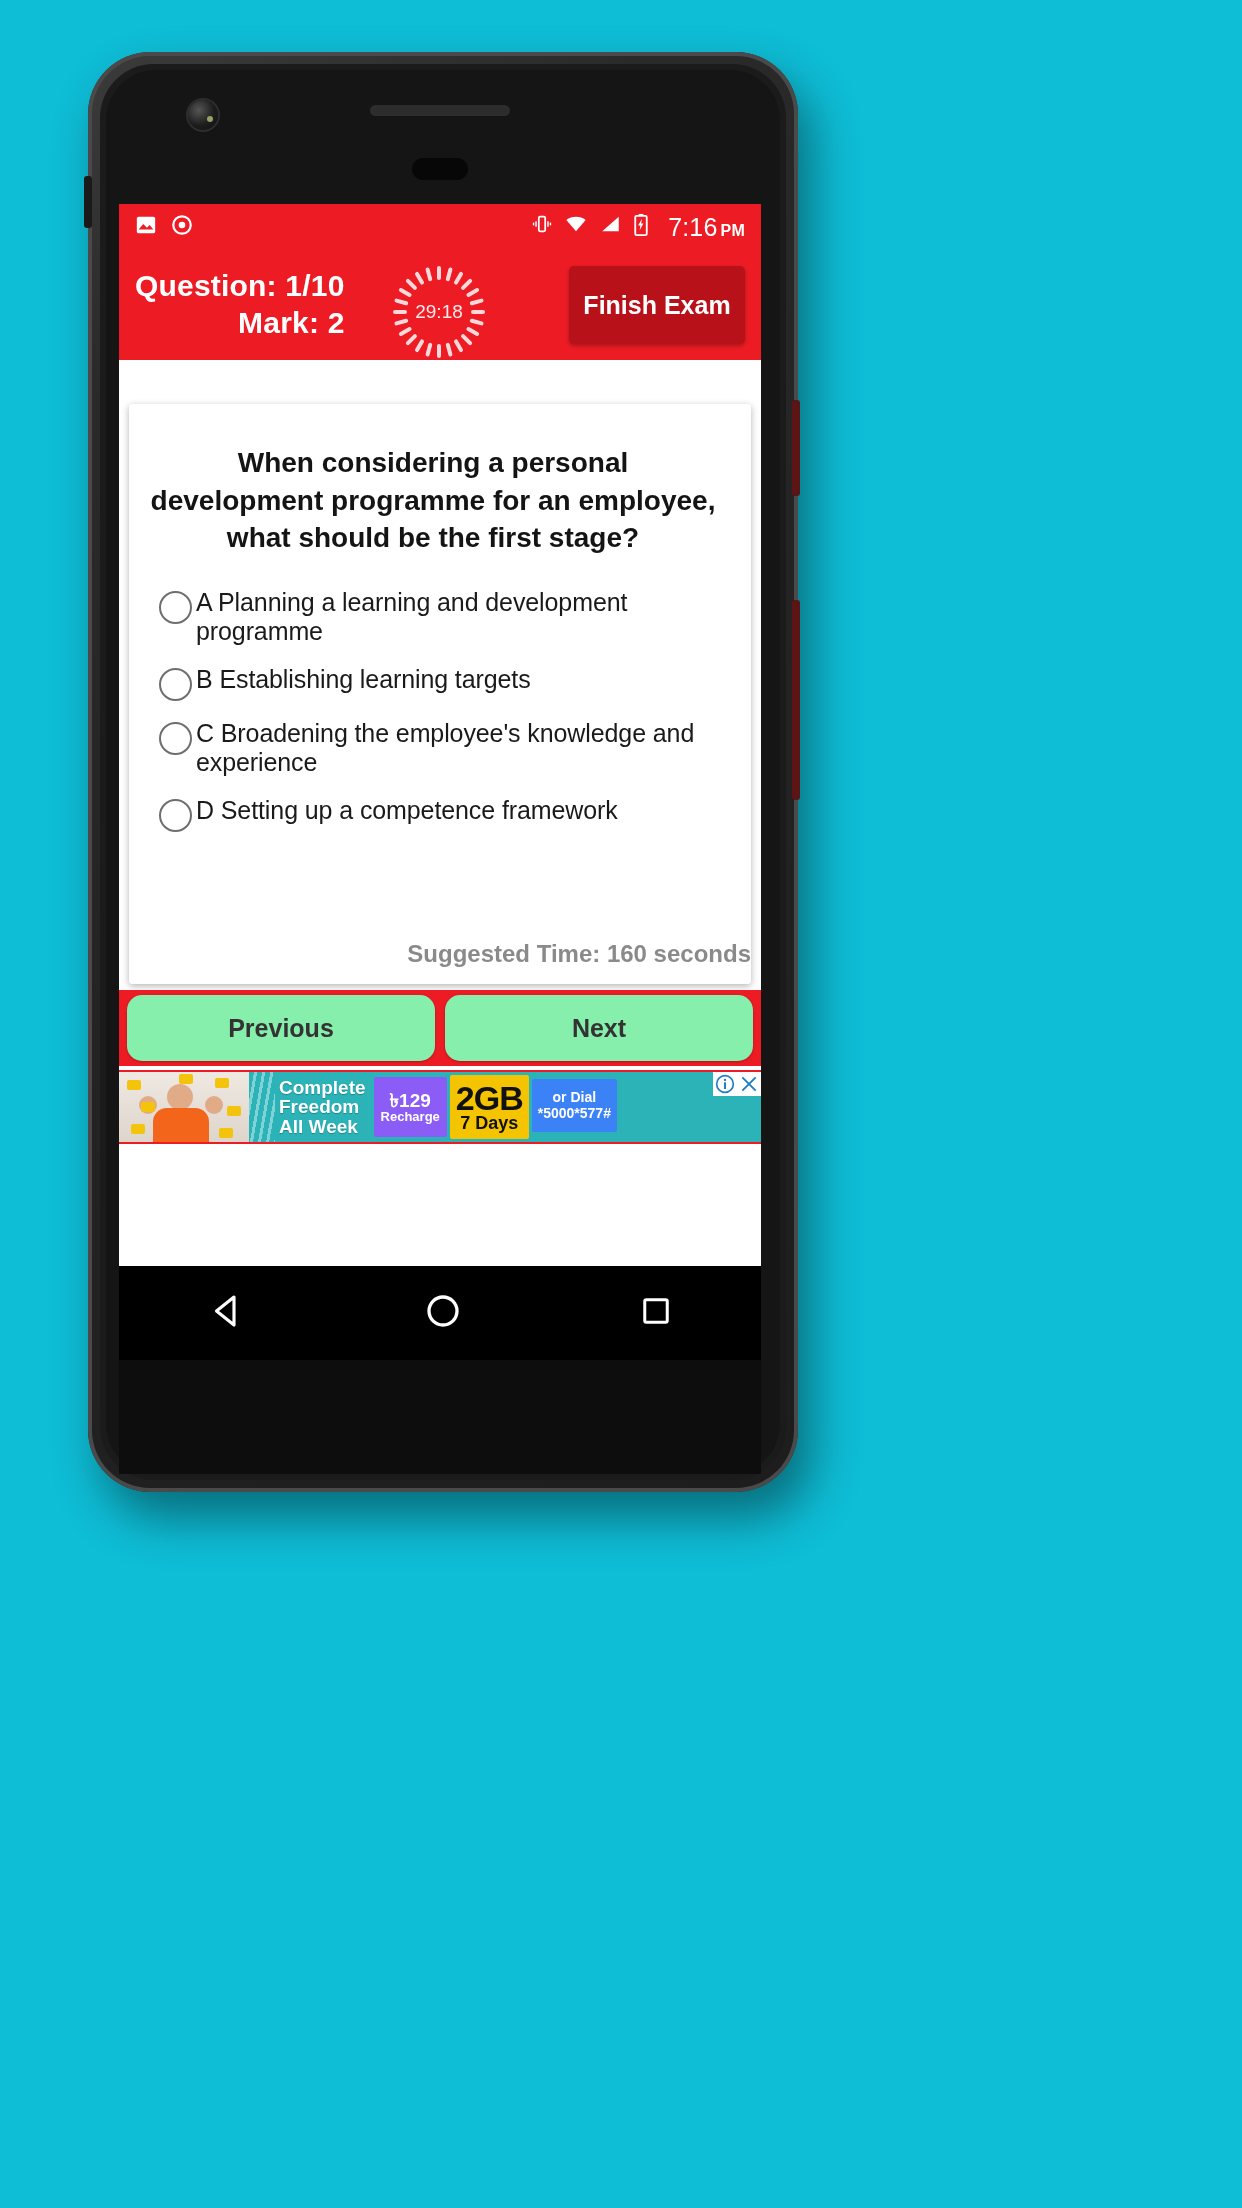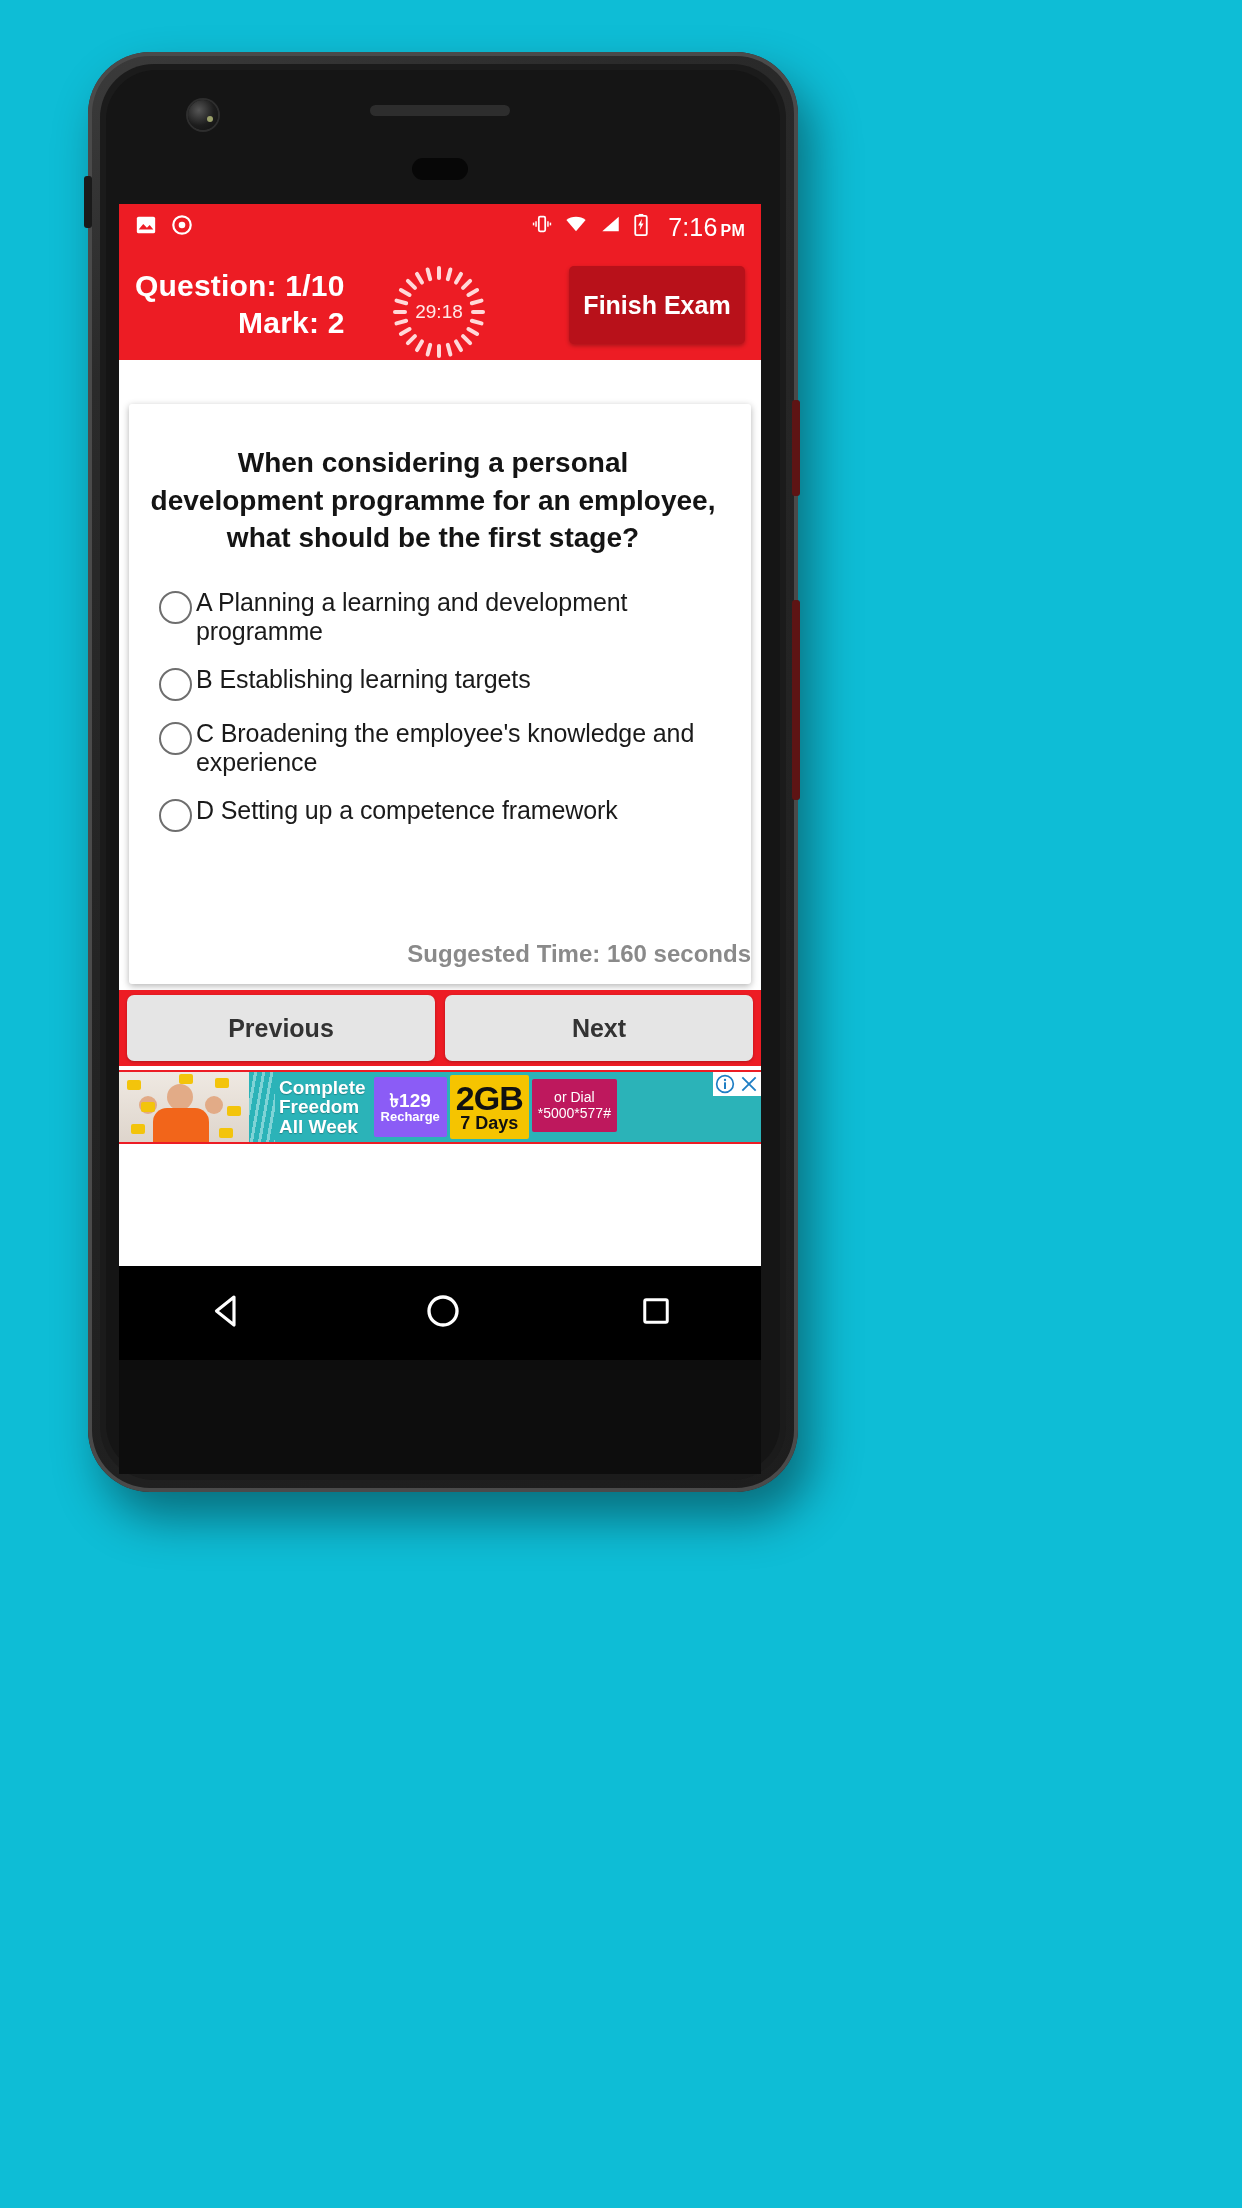--- a/index.html
+++ b/index.html
@@ -142,21 +142,21 @@
     font-size:24px; font-weight:700;
   }
 
   
   #nav-strip{
     position:absolute; left:0; right:0; top:786px;
     height:76px; background:#ED1C24;
     display:flex; gap:10px; padding:0 8px; align-items:center;
   }
   .nav-btn{
-    flex:1 1 0; height:66px; background:#e5e5e5; border:none; border-radius:7px;
+    flex:1 1 0; height:66px; background:#86efac; border:none; border-radius:15px;
     font-size:25px; font-weight:700; color:#333;
     font-family:"Liberation Sans", sans-serif; cursor:pointer;
     box-shadow:0 1px 3px rgba(0,0,0,.25);
   }
 
   
   #ad-banner{
     position:absolute; left:0; right:0; top:866px;
     height:74px; display:flex; overflow:hidden;
     background:#2BB3B8; border-top:2px solid #ED1C24; border-bottom:2px solid #ED1C24;
@@ -204,24 +204,24 @@
   #ad-data{
     flex:0 0 auto; align-self:stretch; margin:3px 1px;
     background:#F5C400; color:#111; border-radius:2px;
     display:flex; flex-direction:column; align-items:center; justify-content:center;
     padding:0 6px; line-height:.94;
   }
   #ad-data .gb{ font-size:34px; font-weight:700; letter-spacing:-1px; }
   #ad-data .days{ font-size:18px; font-weight:700; }
   #ad-dial{
     flex:0 0 auto; align-self:stretch; margin:7px 2px 10px 2px;
-    background:#be185d; color:#fff; border-radius:2px;
+    background:#3b82f6; color:#fff; border-radius:2px;
     display:flex; flex-direction:column; align-items:center; justify-content:center;
     padding:0 6px; line-height:1.1;
-    font-size:14px; font-weight:400;
+    font-size:14px; font-weight:700;
   }
   #ad-corner{
     position:absolute; right:0; top:0; display:flex; align-items:flex-start;
   }
   #ad-info-icon{
     width:24px; height:24px; background:#fff;
     display:flex; align-items:center; justify-content:center;
   }
   #ad-close-icon{
     width:24px; height:24px; background:#fff;

